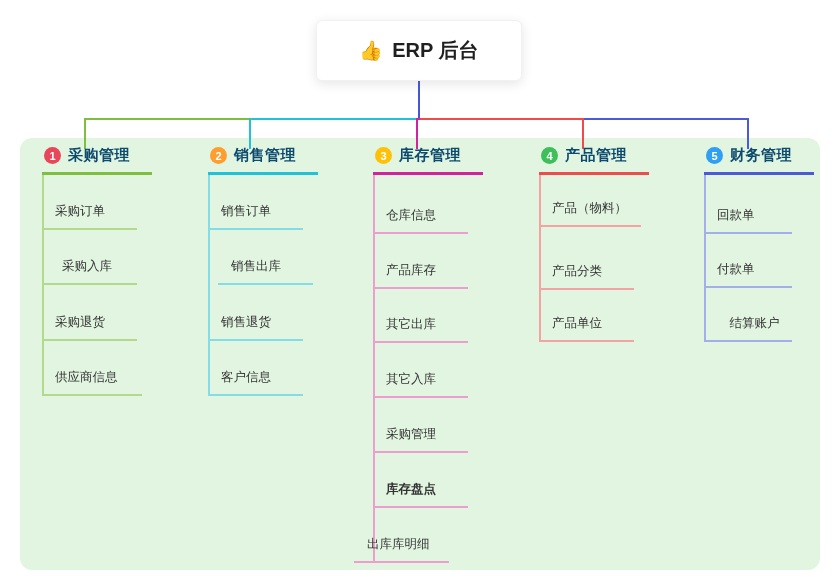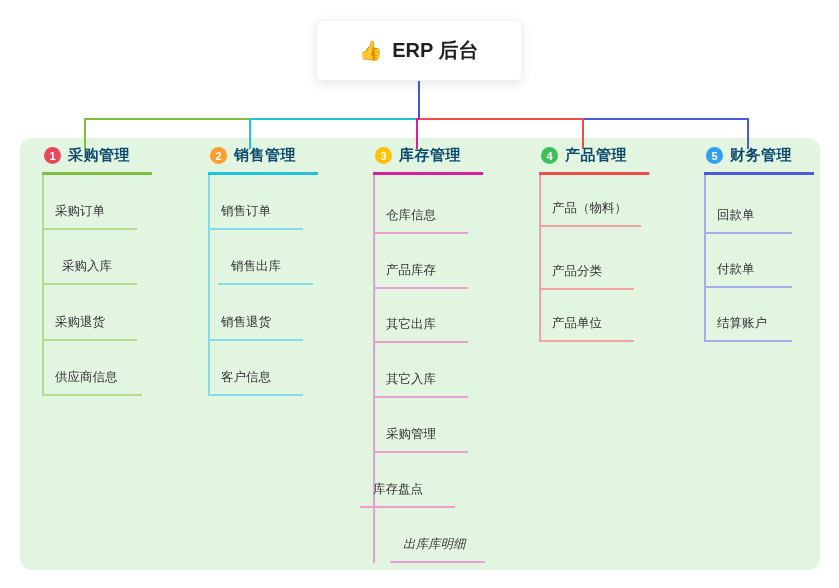--- a/index.html
+++ b/index.html
@@ -84,22 +84,22 @@
     <div class="branch-header" style="left:373px; border-color:#d6219c;">
       <span class="badge" style="background:#ffc107;">3</span>
       <span class="branch-label">库存管理</span>
     </div>
     <div class="vline" style="left:373px; top:175px; height:388px; background:#ec9ed0;"></div>
     <div class="child-node" style="left:373px; top:207px; width:95px; border-color:#ec9ed0;">仓库信息</div>
     <div class="child-node" style="left:373px; top:262px; width:95px; border-color:#ec9ed0;">产品库存</div>
     <div class="child-node" style="left:373px; top:316px; width:95px; border-color:#ec9ed0;">其它出库</div>
     <div class="child-node" style="left:373px; top:371px; width:95px; border-color:#ec9ed0;">其它入库</div>
     <div class="child-node" style="left:373px; top:426px; width:95px; border-color:#ec9ed0;">采购管理</div>
-    <div class="child-node" style="left:360px; top:481px; width:95px; border-color:#ec9ed0;">库存盘点</div>
-    <div class="child-node" style="left:390px; top:536px; width:95px; border-color:#ec9ed0;font-style:italic;">出库库明细</div>
+    <div class="child-node" style="left:373px; top:481px; width:95px; border-color:#ec9ed0;font-weight:bold;">库存盘点</div>
+    <div class="child-node" style="left:354px; top:536px; width:95px; border-color:#ec9ed0;">出库库明细</div>
   </div>
 
   <div>
     <div class="branch-header" style="left:539px; border-color:#ef4b4b;">
       <span class="badge" style="background:#3fbf5a;">4</span>
       <span class="branch-label">产品管理</span>
     </div>
     <div class="vline" style="left:539px; top:175px; height:167px; background:#f3a3a3;"></div>
     <div class="child-node" style="left:539px; top:200px; width:102px; border-color:#f3a3a3;">产品（物料）</div>
     <div class="child-node" style="left:539px; top:263px; width:95px; border-color:#f3a3a3;">产品分类</div>
@@ -107,16 +107,16 @@
   </div>
 
   <div>
     <div class="branch-header" style="left:704px; border-color:#4a5ad9;">
       <span class="badge" style="background:#2e9ff2;">5</span>
       <span class="branch-label">财务管理</span>
     </div>
     <div class="vline" style="left:704px; top:175px; height:167px; background:#a3aeea;"></div>
     <div class="child-node" style="left:704px; top:207px; width:88px; border-color:#a3aeea;">回款单</div>
     <div class="child-node" style="left:704px; top:261px; width:88px; border-color:#a3aeea;">付款单</div>
-    <div class="child-node" style="left:704px; top:315px; width:88px; border-color:#a3aeea;">结算账户</div>
+    <div class="child-node" style="left:704px; top:315px; width:88px; border-color:#a3aeea;text-align:center;">结算账户</div>
   </div>
 
 </div>
 
 </body></html>

